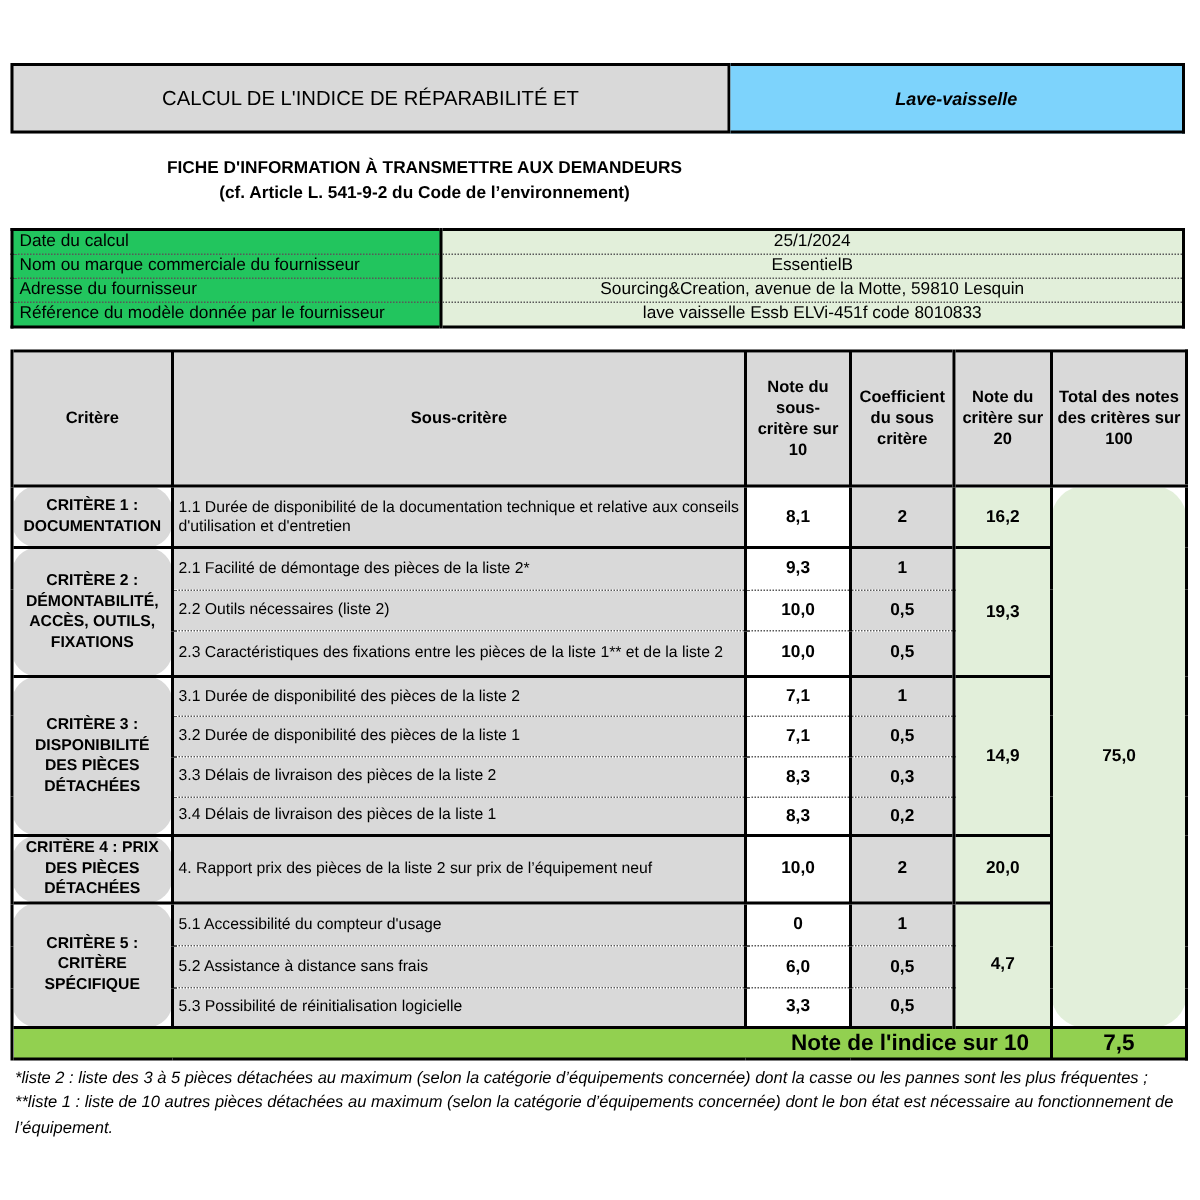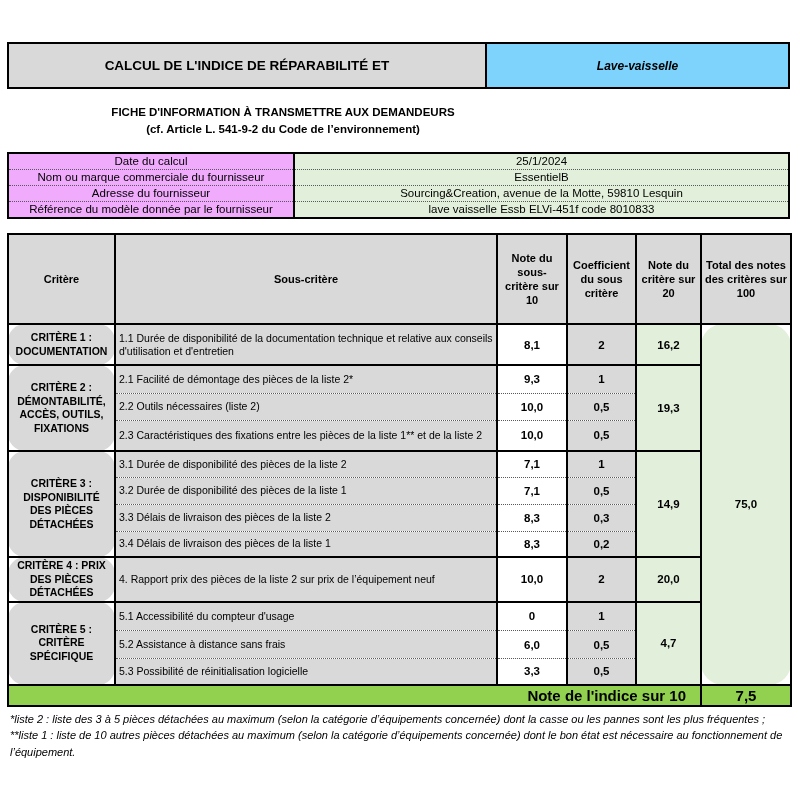--- a/index.html
+++ b/index.html
@@ -2,32 +2,32 @@
 <html><head>
 <meta charset="utf-8">
 <style>
   html,body{margin:0;padding:0;background:#fff;}
   body{width:800px;height:800px;font-family:"Liberation Sans",sans-serif;color:#000;overflow:hidden;}
   *{box-sizing:border-box;}
   .page{position:relative;width:800px;height:800px;background:#fff;}
 
   
   .header-row{display:flex;margin:42px 0 0 7px;width:783px;height:47px;}
-  .title-box{width:480px;background:#d9d9d9;border:2px solid #000;display:flex;flex-direction:column;justify-content:center;text-align:center;font-weight:bold;font-size:13.5px;line-height:19px;}
+  .title-box{width:480px;background:#d9d9d9;border:2px solid #000;display:flex;flex-direction:column;justify-content:center;text-align:center;font-weight:normal;font-size:13.5px;line-height:19px;}
   .category-box{flex:1;background:#7dd3fc;border:2px solid #000;border-left:none;display:flex;align-items:center;justify-content:center;font-weight:bold;font-style:italic;font-size:12px;}
 
   
   .subtitle{margin-top:15px;width:566px;text-align:center;font-weight:bold;font-size:11.5px;line-height:17px;}
 
   
   table{border-collapse:collapse;table-layout:fixed;}
   .info-table{margin:14px 0 0 7px;width:783px;border:2px solid #000;}
   .info-table td{height:16px;font-size:11.5px;line-height:13px;padding:1px 4px;border-top:1px dotted #595959;}
   .info-table tr:first-child td{border-top:none;}
-  .info-table td.lbl{width:286px;background:#f0abfc;text-align:center;}
+  .info-table td.lbl{width:286px;background:#22c55e;text-align:left;}
   .info-table td.val{background:#e2efda;text-align:center;border-left:2px solid #000;}
 
   
   .main-table{margin:14px 0 0 7px;width:783px;border:2px solid #000;}
   .main-table td{border-left:2px solid #000;border-top:2px solid #000;vertical-align:middle;padding:1px 3px;overflow:hidden;}
   .main-table tr.sub td{border-top:1px dotted #595959;}
   .main-table tr.hrow td{border-top:none;height:90px;}
   .c-head{background:#d9d9d9;font-weight:bold;font-size:11px;line-height:14px;text-align:center;}
   .c-crit{background:#d9d9d9;font-weight:bold;font-size:10.5px;line-height:13.5px;text-align:center;border-radius:17px;}
   .c-sub{background:#d9d9d9;font-size:10.5px;line-height:13px;text-align:left;padding:2px 4px;}

